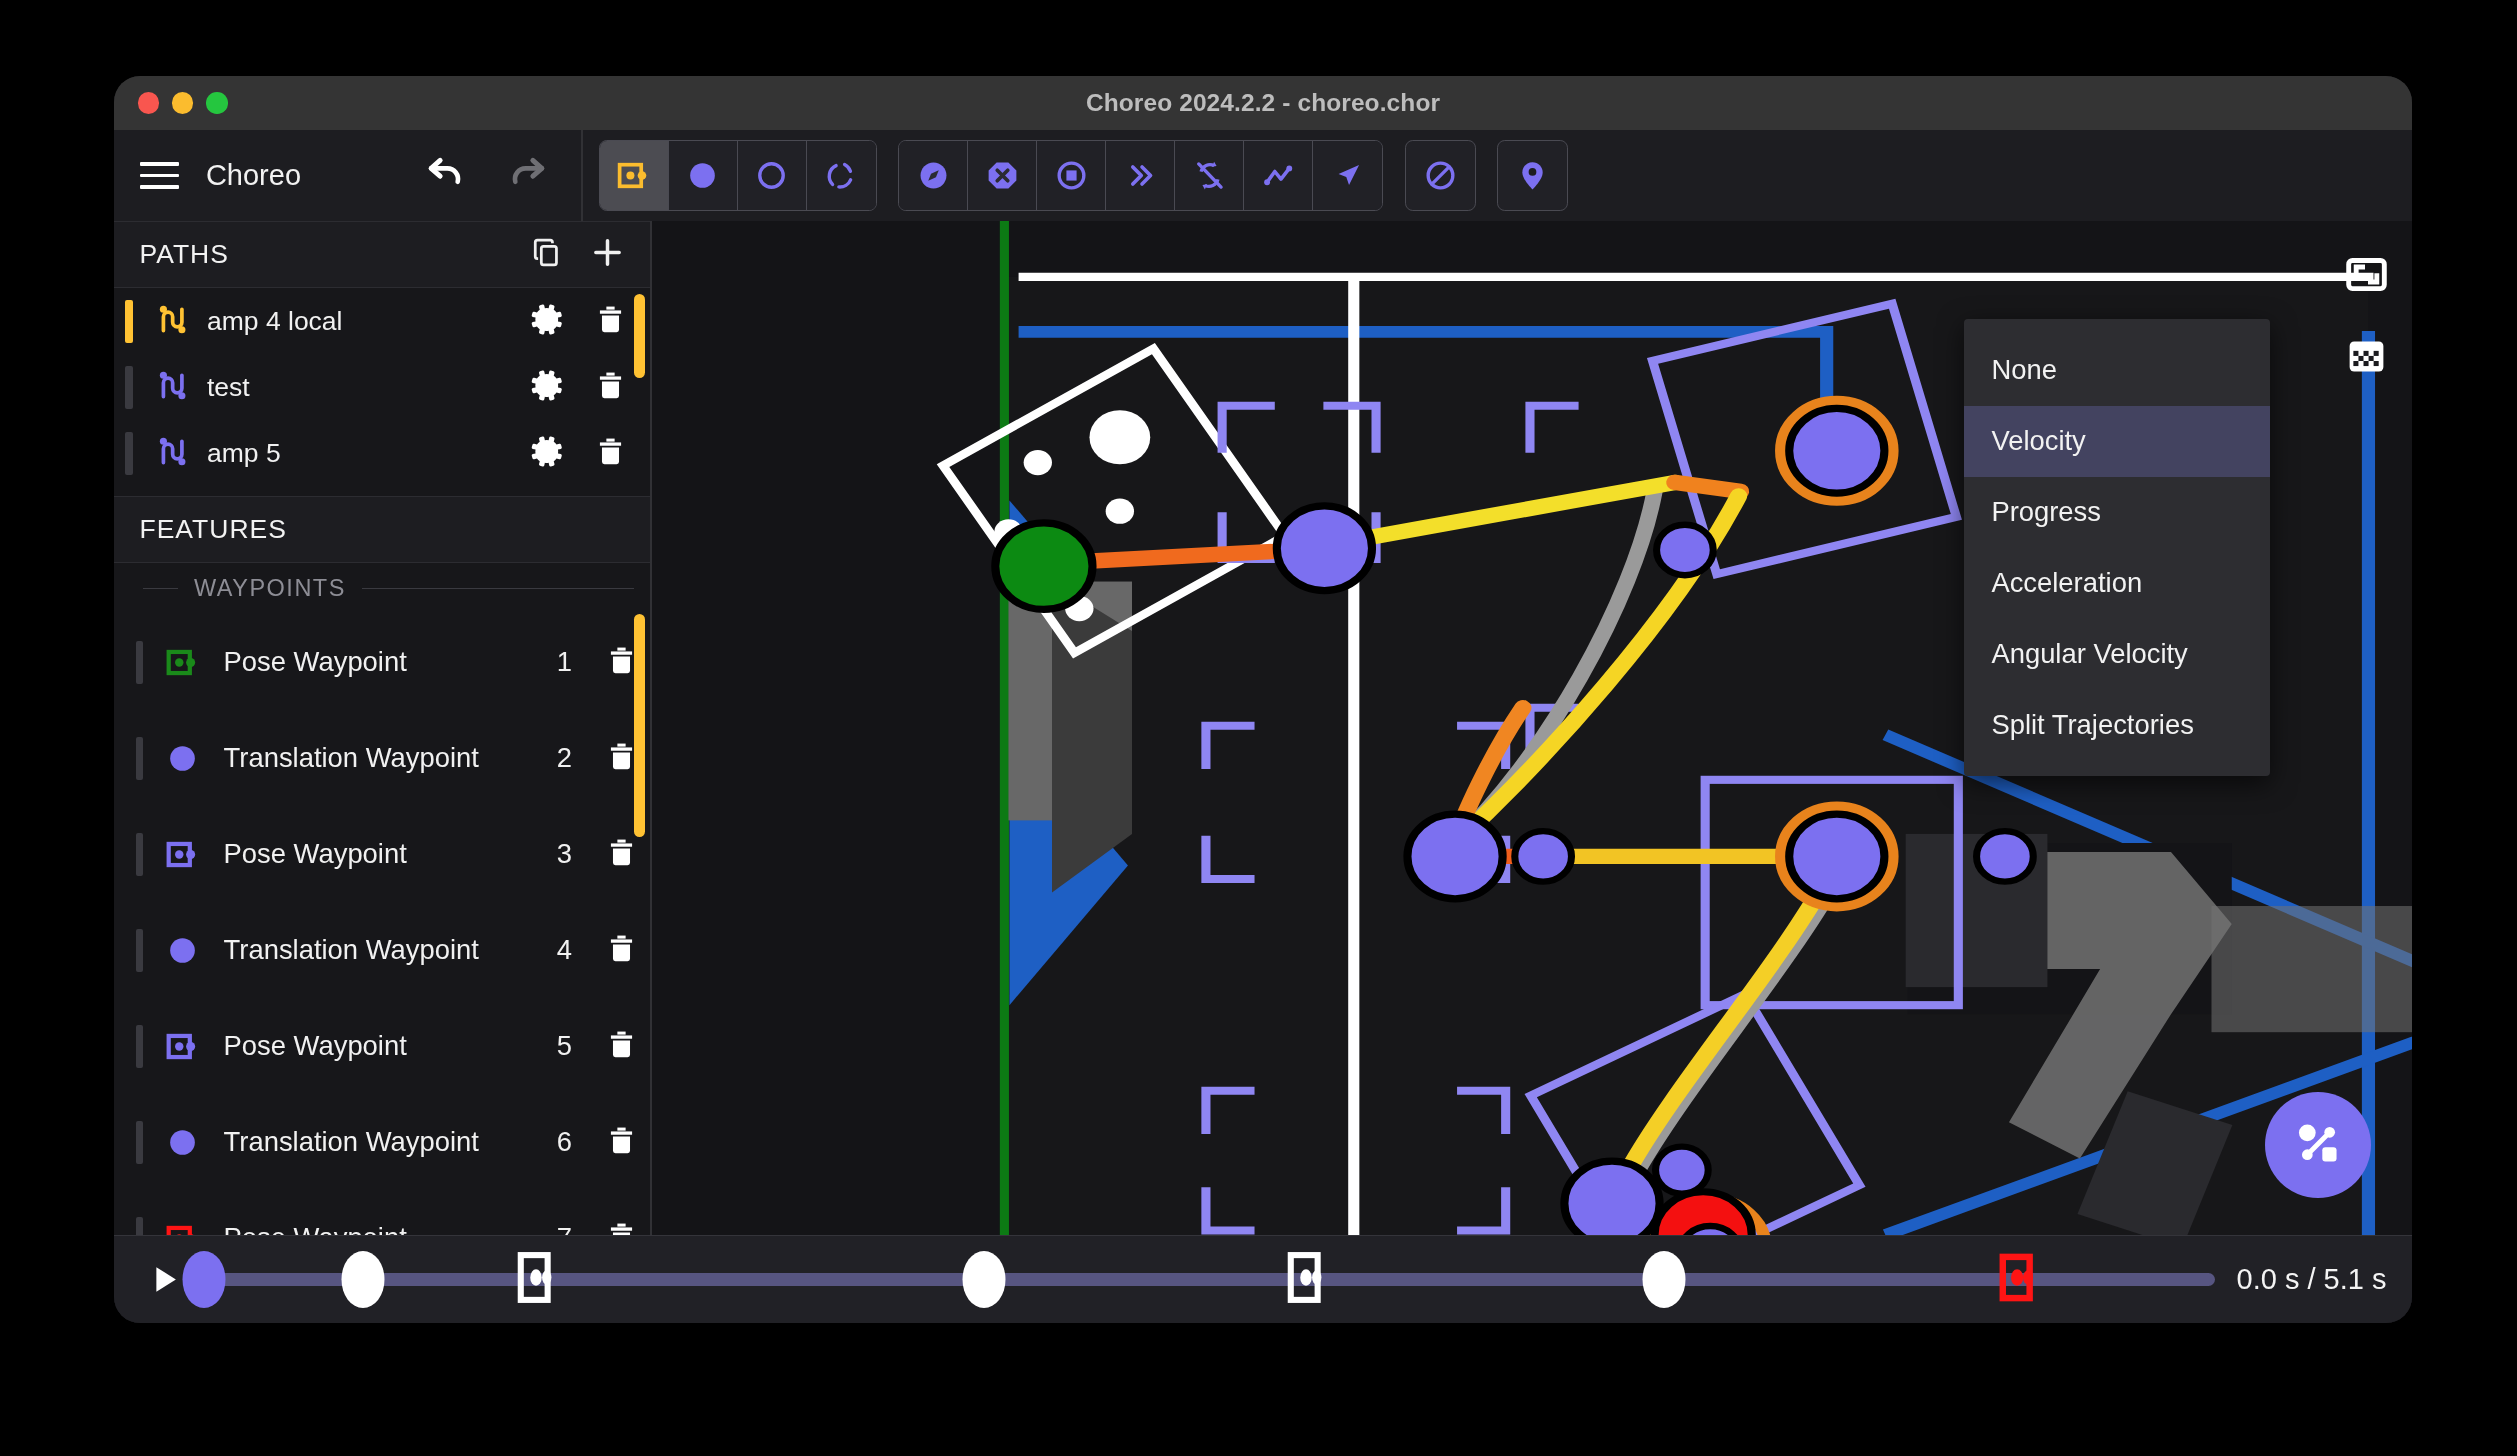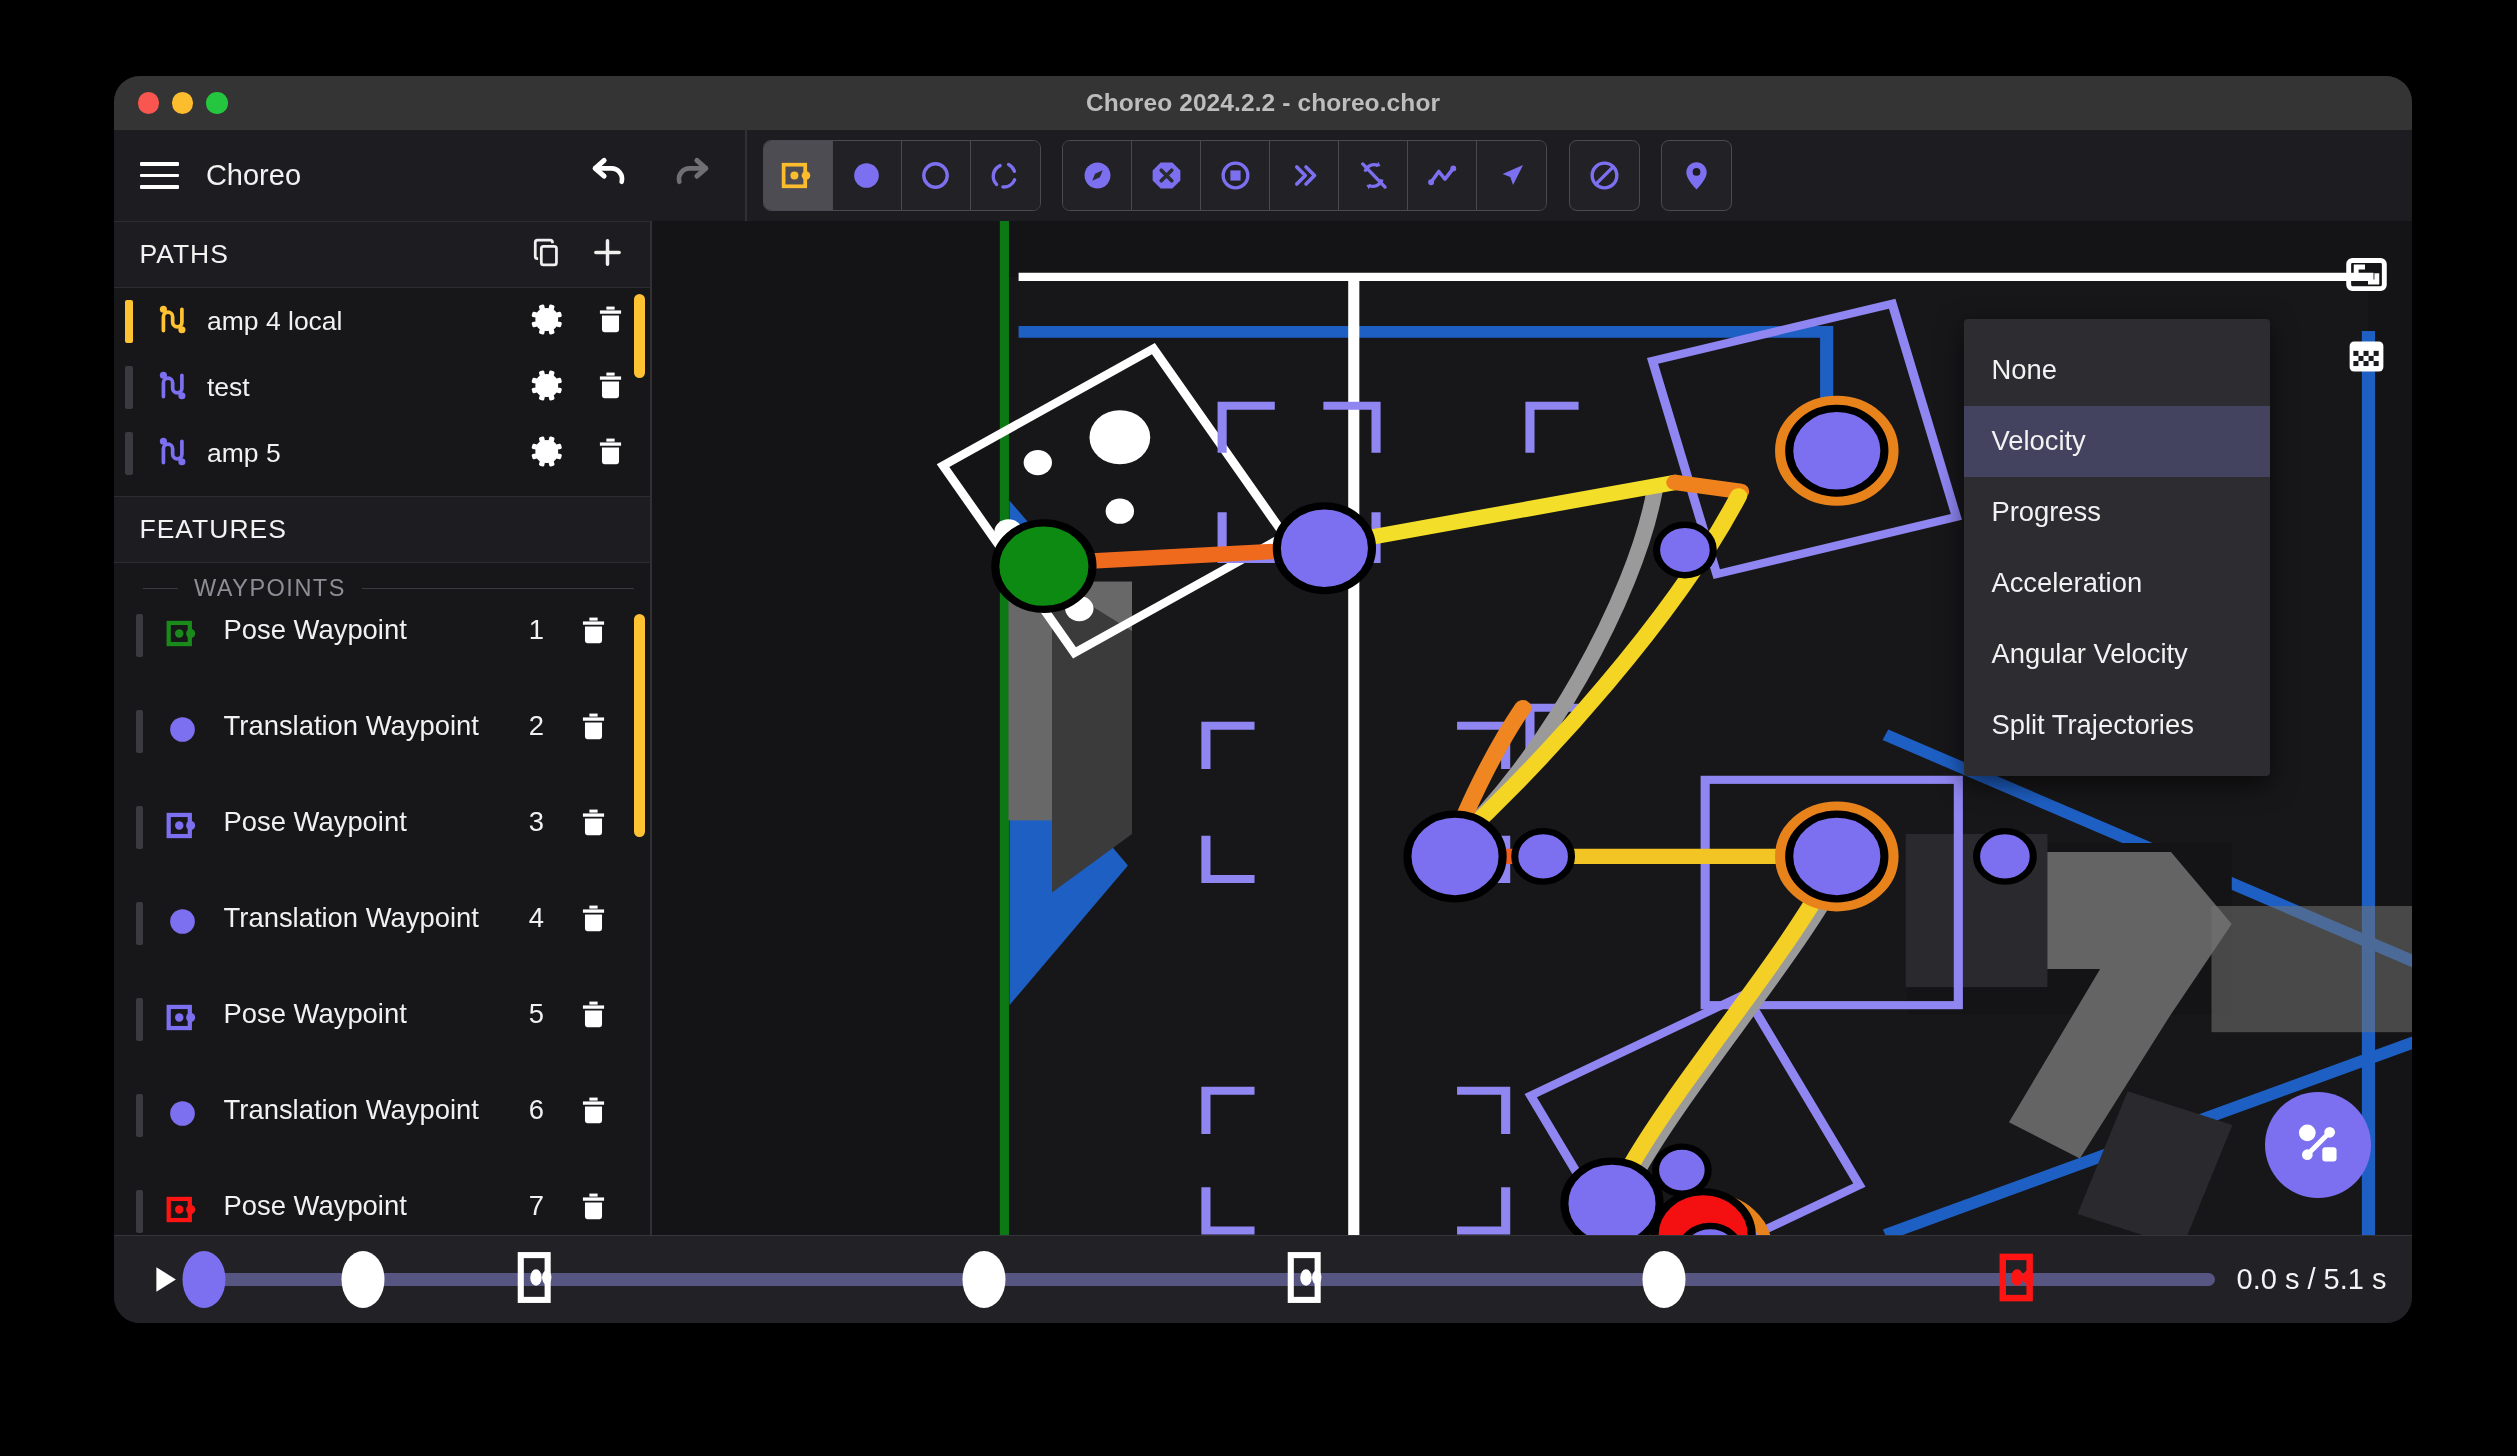--- a/index.html
+++ b/index.html
@@ -44,21 +44,21 @@
   }
   
   .appbody {
     display: flex; flex-direction: column;
     height: calc(100% - 54px);
     background: #17171a;
   }
   .toprow { display: flex; height: 91px; }
   
   .appbar {
-    width: 633px;
+    width: 469px;
     background: #1d1d21;
     display: flex; align-items: center;
     padding: 0 25.5px;
     border-right: 2px solid #313135;
   }
   .hamburger { width: 39px; height: 27.4px; display:flex; flex-direction:column; justify-content:space-between; cursor:pointer; }
   .hamburger span { display:block; height:3.9px; background:#fff; border-radius:1px; }
   .app-name { font-size: 29px; color: #f2f2f2; margin-left: 27.4px; flex: 1; }
   .undo-redo { display: flex; gap: 37px; margin-right: 5.9px; }
   .icon-btn { width: 45px; height: 45px; display:flex; align-items:center; justify-content:center; cursor:pointer; }
@@ -149,22 +149,22 @@
     height: 51px;
     gap: 16px;
   }
   .group-label {
     font-size: 23.5px; color: #8d8d95; letter-spacing: 1.5px;
   }
   .group-line { flex: 1; height: 1px; background: #3a3a40; }
   .group-line.pre { flex: none; width: 35px; }
   .wp-row {
     height: 96px;
-    display: flex; align-items: flex-start;
-    padding-left: 21.6px; padding-right: 40px;
+    display: flex; align-items: center;
+    padding-left: 21.6px; padding-right: 12px;
     cursor: pointer;
   }
   .wp-icon { margin-left: 19.6px; flex: none; width: 39px; display:flex; justify-content:center;}
   .wp-label { font-size: 27.4px; color: #f1f1f1; margin-left: 21.6px; flex: 1; }
   .wp-index { font-size: 27.4px; color: #f1f1f1; margin-right: 33px; }
   
   .canvas-wrap { flex: 1; position: relative; background: #f97316; overflow: hidden; }
   .field-svg { position: absolute; inset: 0; width: 100%; height: 100%; }
   .float-col {
     position: absolute; right: 17.6px; top: 25.5px;

